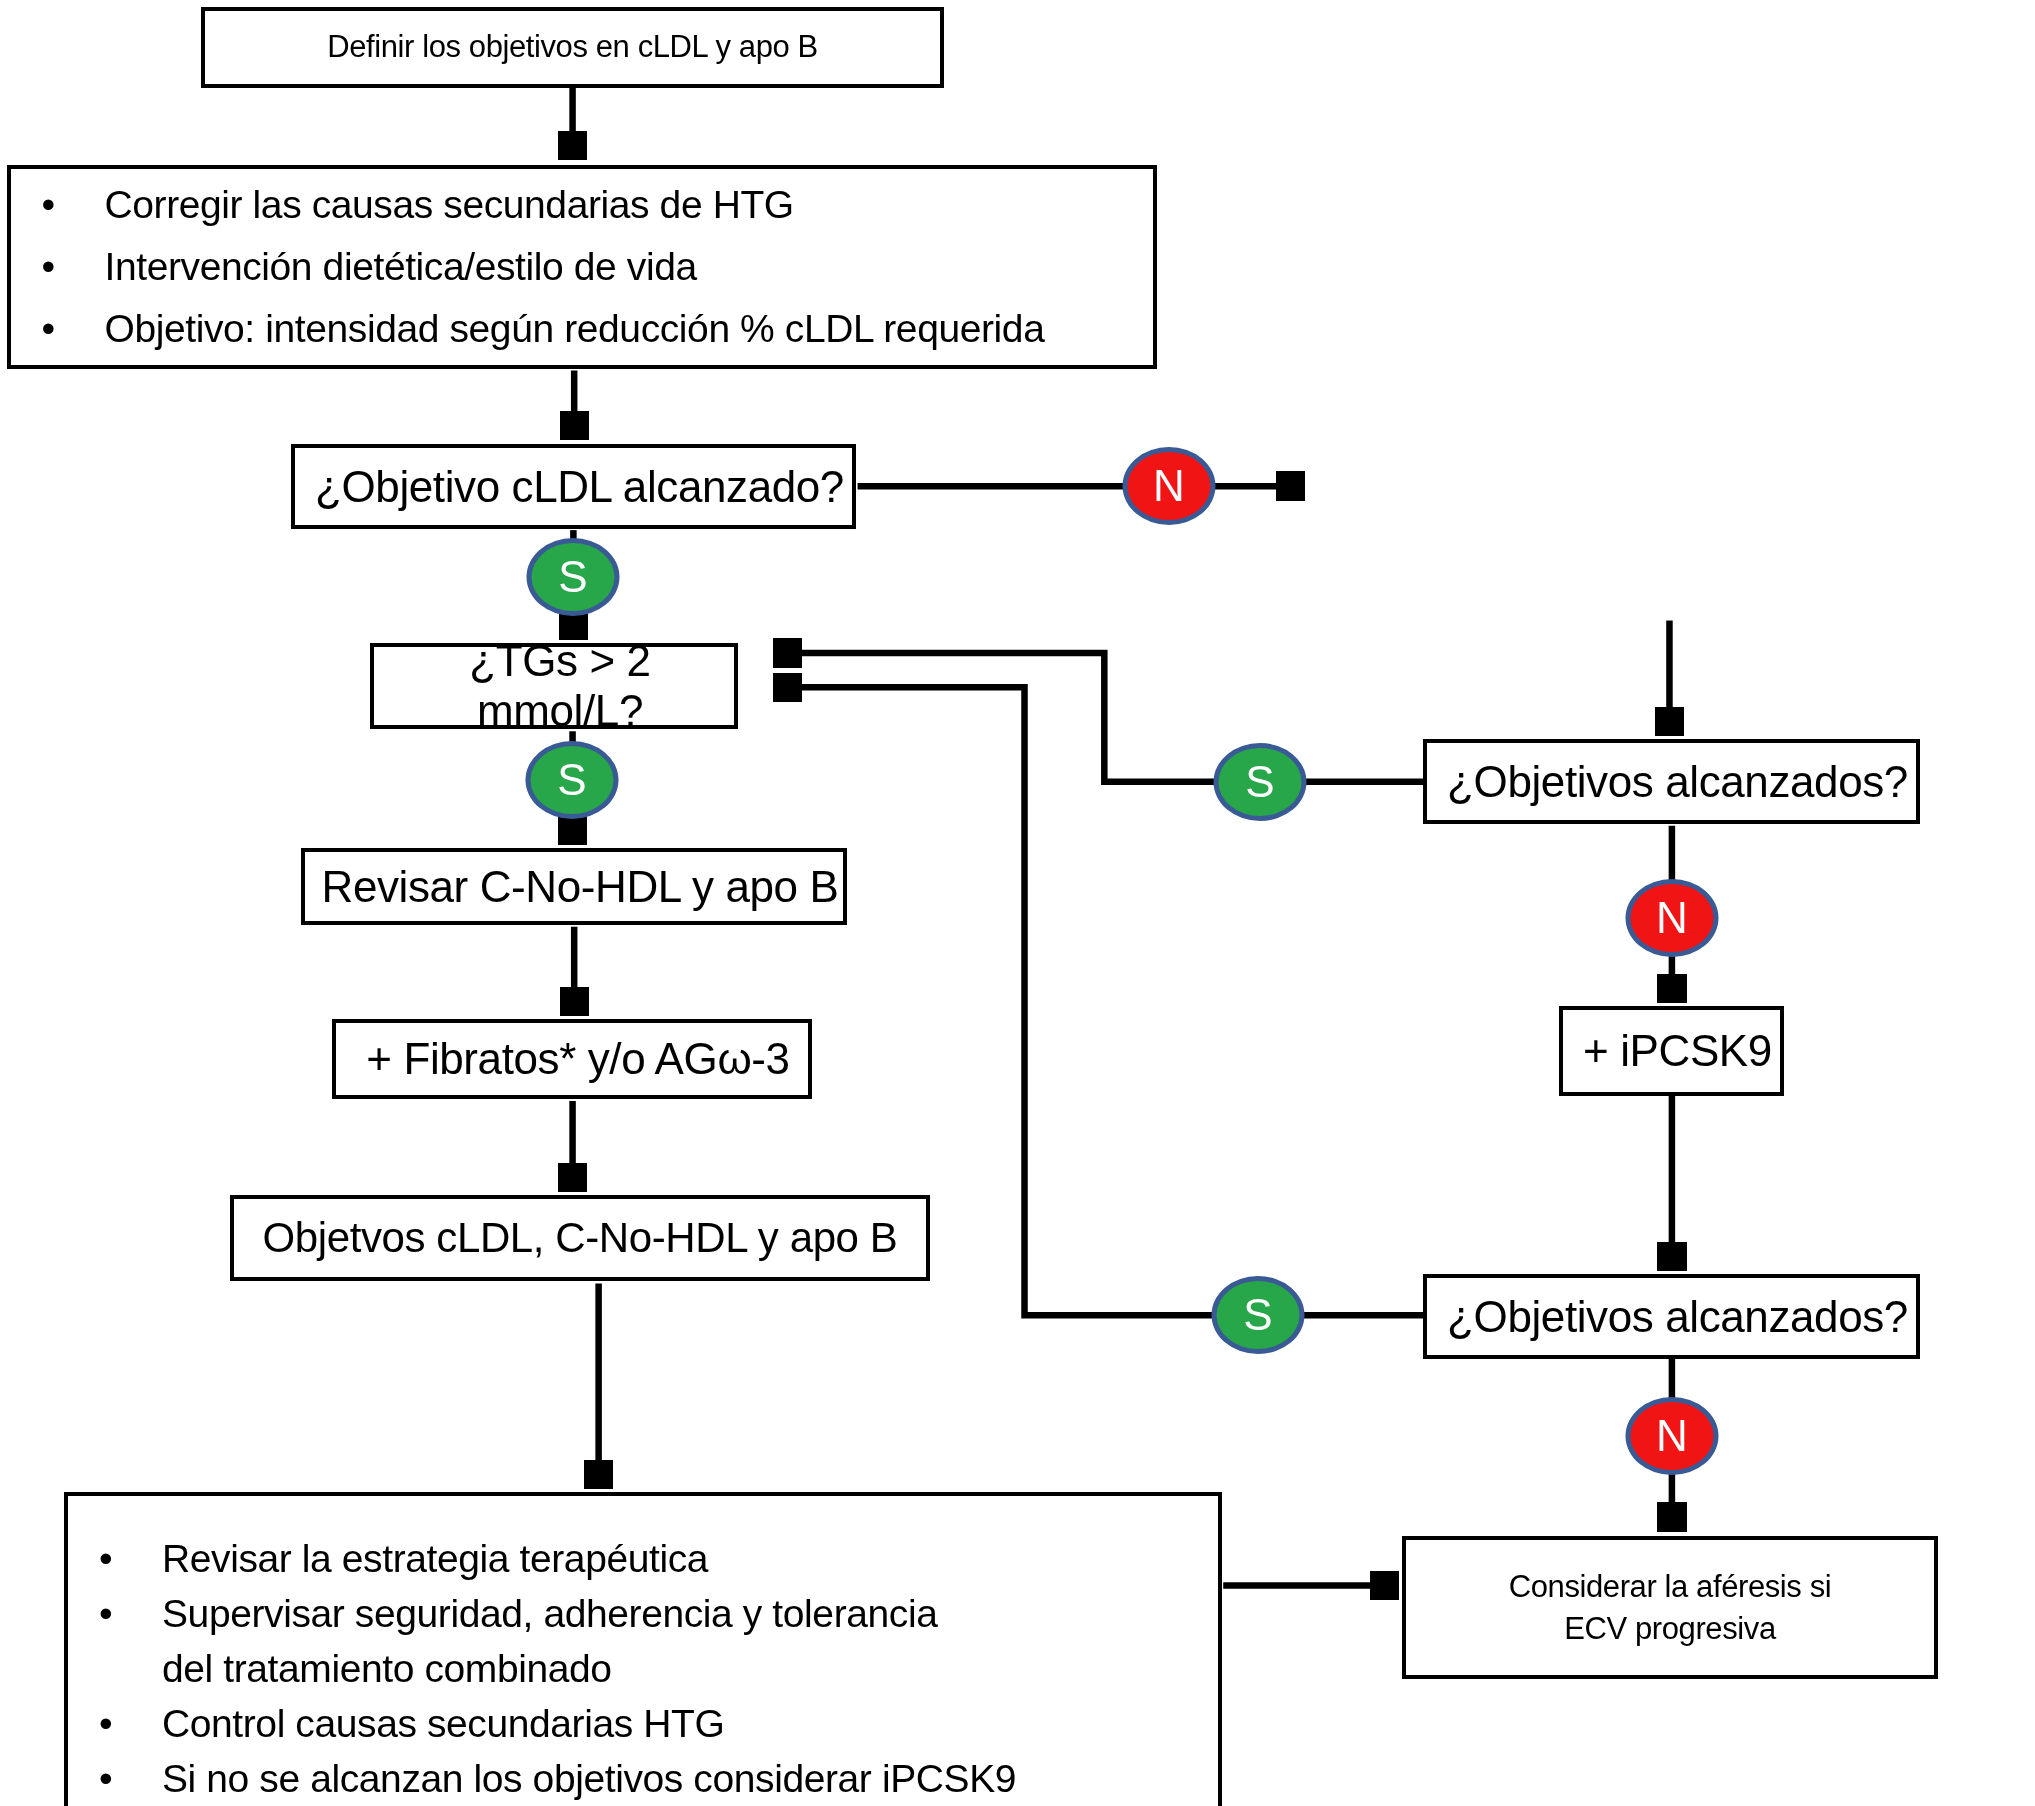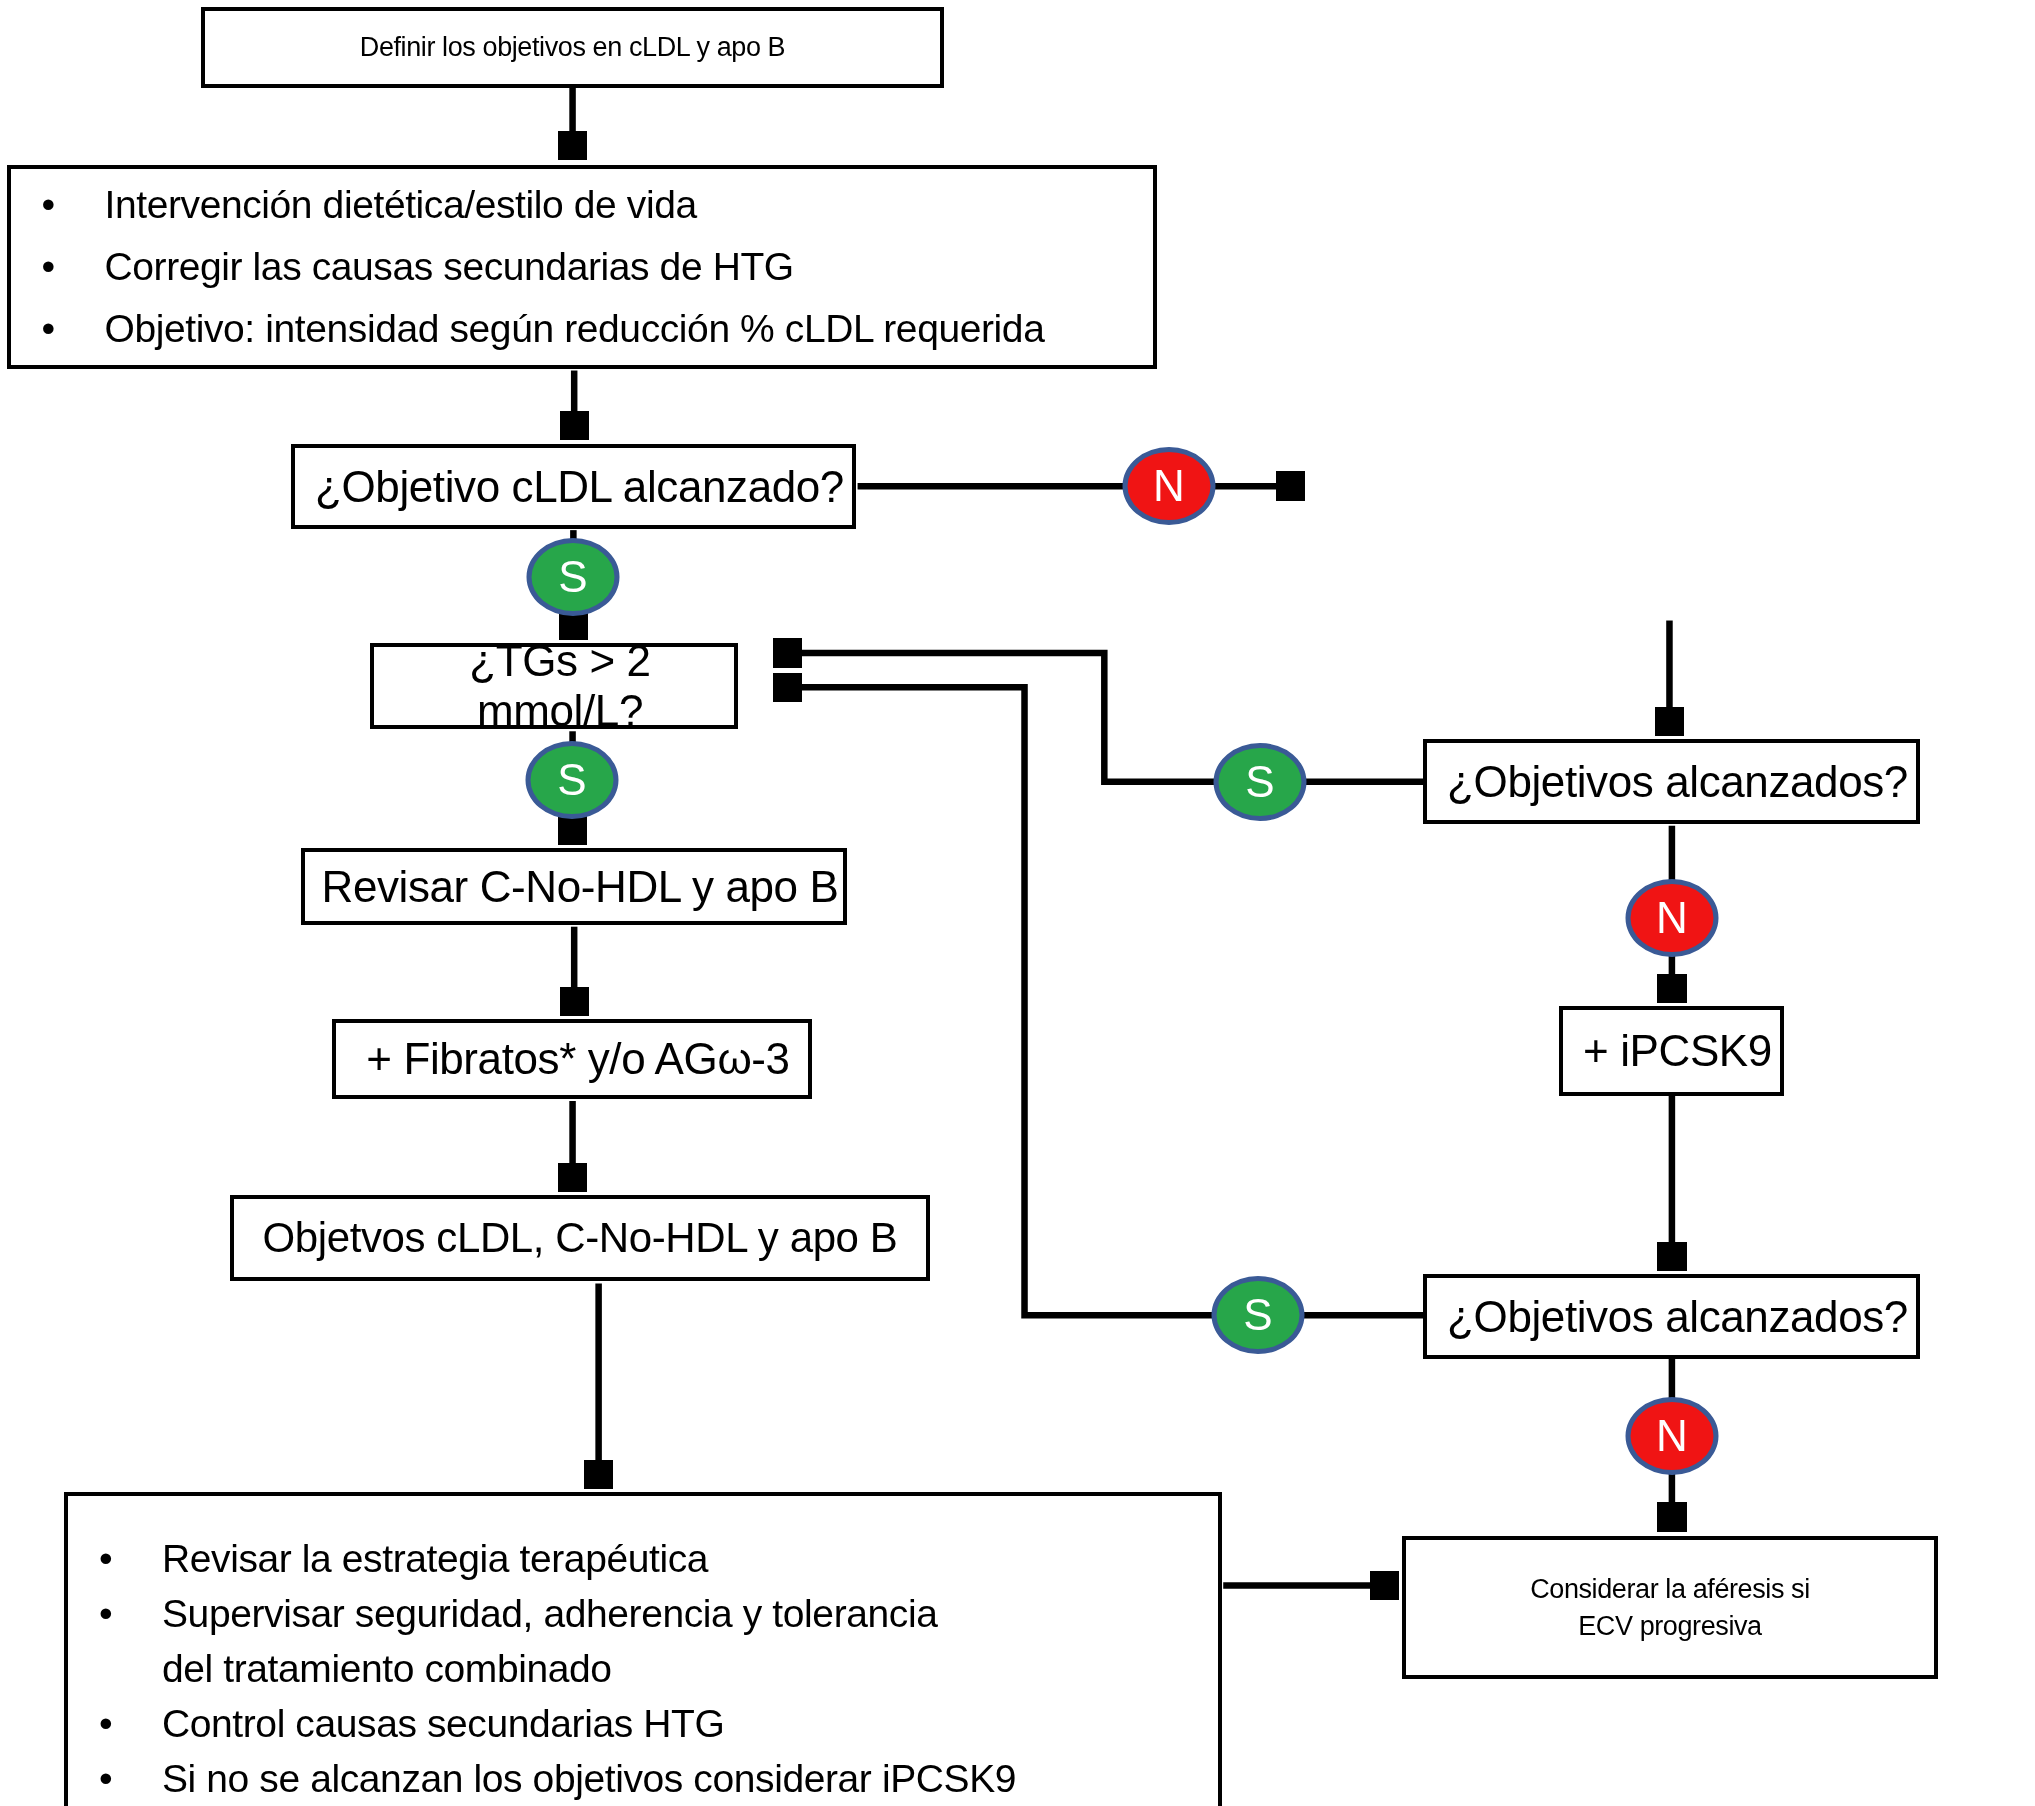--- a/index.html
+++ b/index.html
@@ -30,21 +30,21 @@
     border: 4.9px solid #000000;
     z-index: 2;
   }
   .node.center {
     display: flex;
     align-items: center;
     justify-content: center;
     text-align: center;
     letter-spacing: -0.4px;
   }
-  .fs50 { font-size: 27px; }
+  .fs50 { font-size: 31px; }
   .fs52 { font-size: 42px; }
   .fs54 { font-size: 44px; padding-left: 12px; }
   .prewrap { white-space: pre-line; line-height: 1.35; }
   .bullets {
     list-style: none;
     margin: 0;
     padding: 0;
     font-size: 39px;
     letter-spacing: -0.4px;
   }
@@ -108,22 +108,22 @@
     <path d="M1750 1615 L1258 1615 L1258 844 L958 844" marker-end="url(#arrow)"></path>
     <path d="M1502 1947 L1709 1947" marker-end="url(#arrow)"></path>
   </svg>
 
   <div class="node center fs50" id="node-define-goals" style="left:201px; top:6.5px; width:743px; height:81px;">
     <span>Definir los objetivos en cLDL y apo B</span>
   </div>
 
   <div class="node list" id="node-initial-plan" style="left:6.5px; top:165px; width:1150px; height:204px;">
     <ul class="bullets">
+      <li>Corregir las causas secundarias de HTG</li>
       <li>Intervención dietética/estilo de vida</li>
-      <li>Corregir las causas secundarias de HTG</li>
       <li>Objetivo: intensidad según reducción % cLDL requerida</li>
     </ul>
   </div>
 
   <div class="node center fs54" id="node-ldl-question" style="left:291px; top:444px; width:565px; height:85px;">
     <span>¿Objetivo cLDL alcanzado?</span>
   </div>
 
   <div class="node center fs54" id="node-tg-question" style="left:370px; top:643px; width:368px; height:86px;">
     <span>¿TGs &gt; 2 mmol/L?</span>

